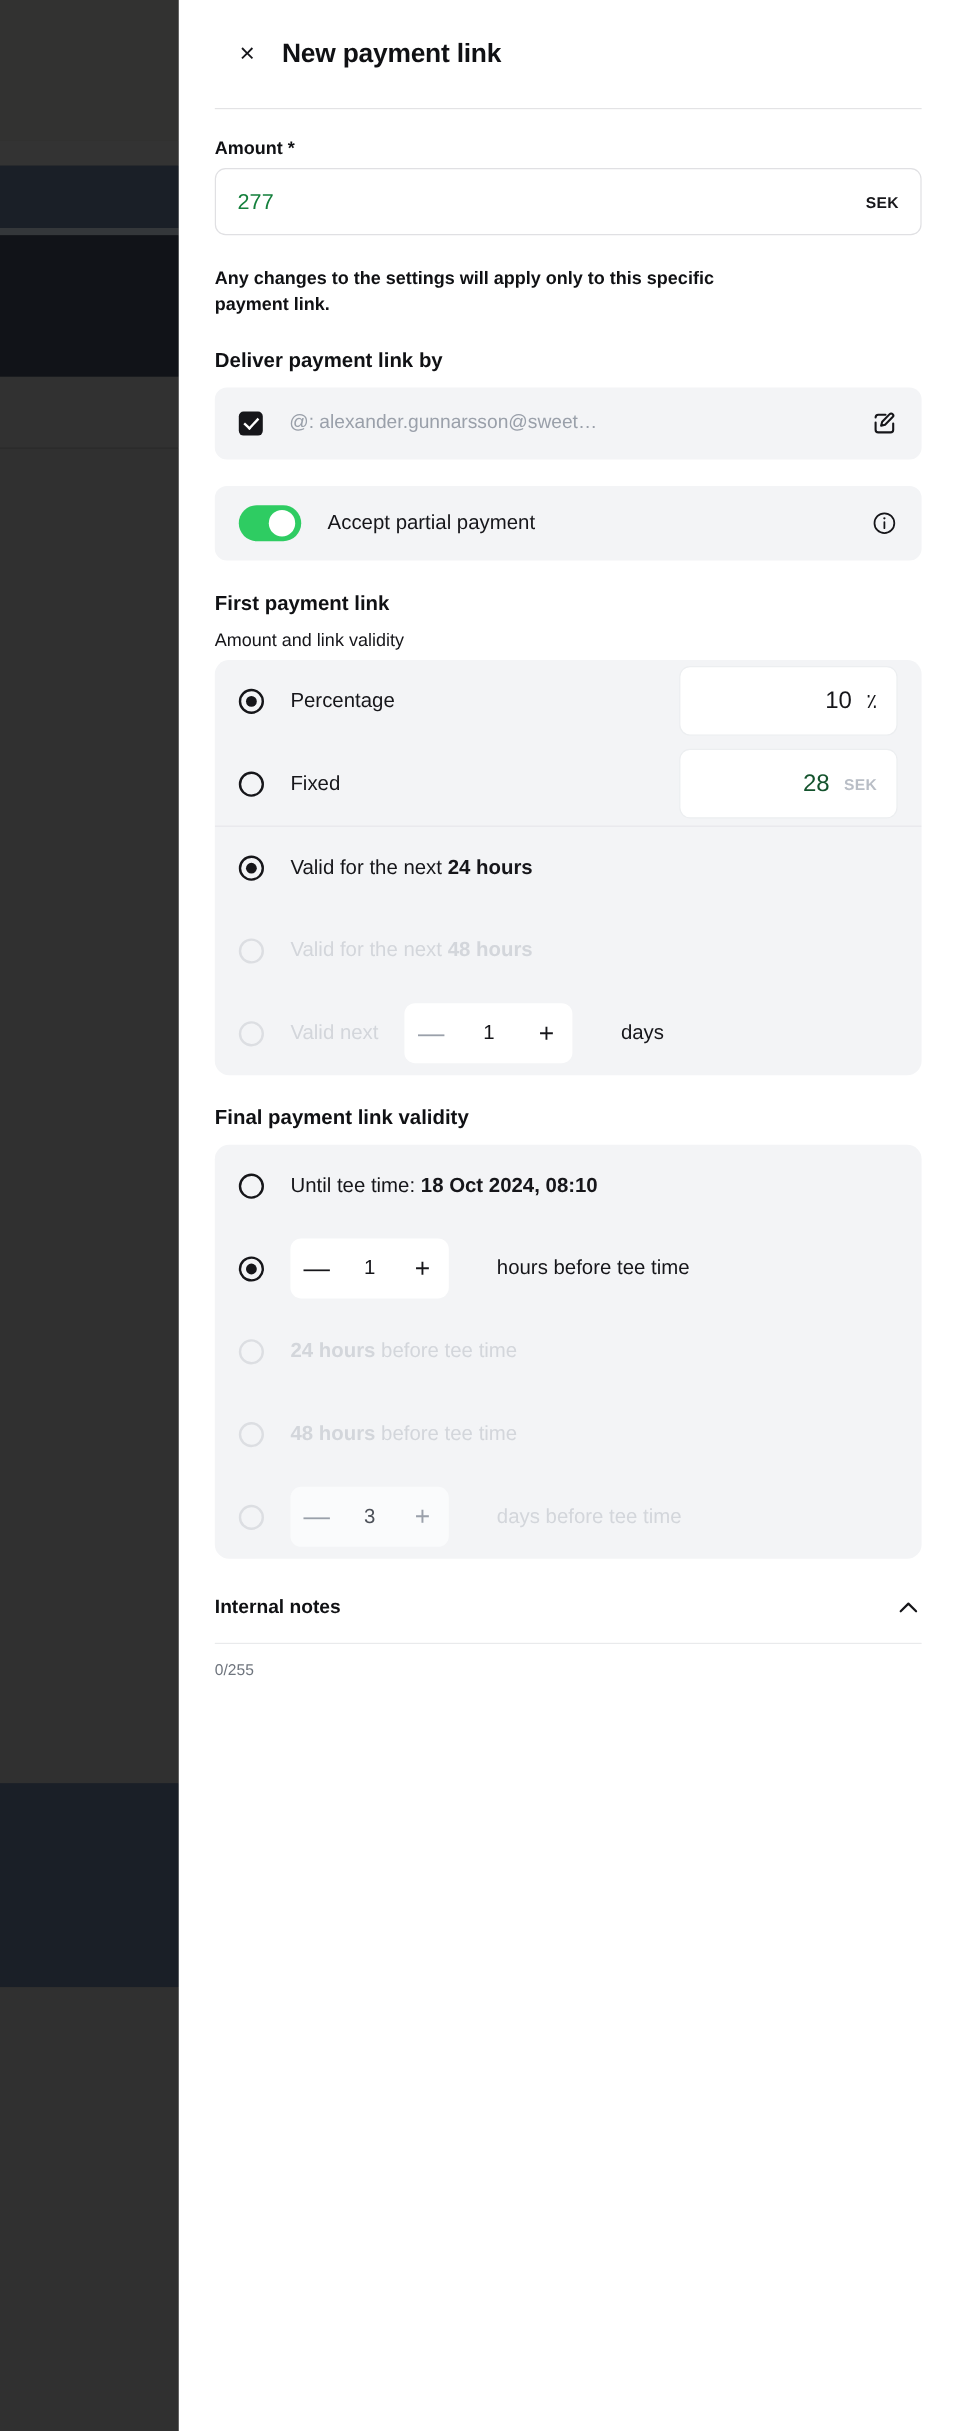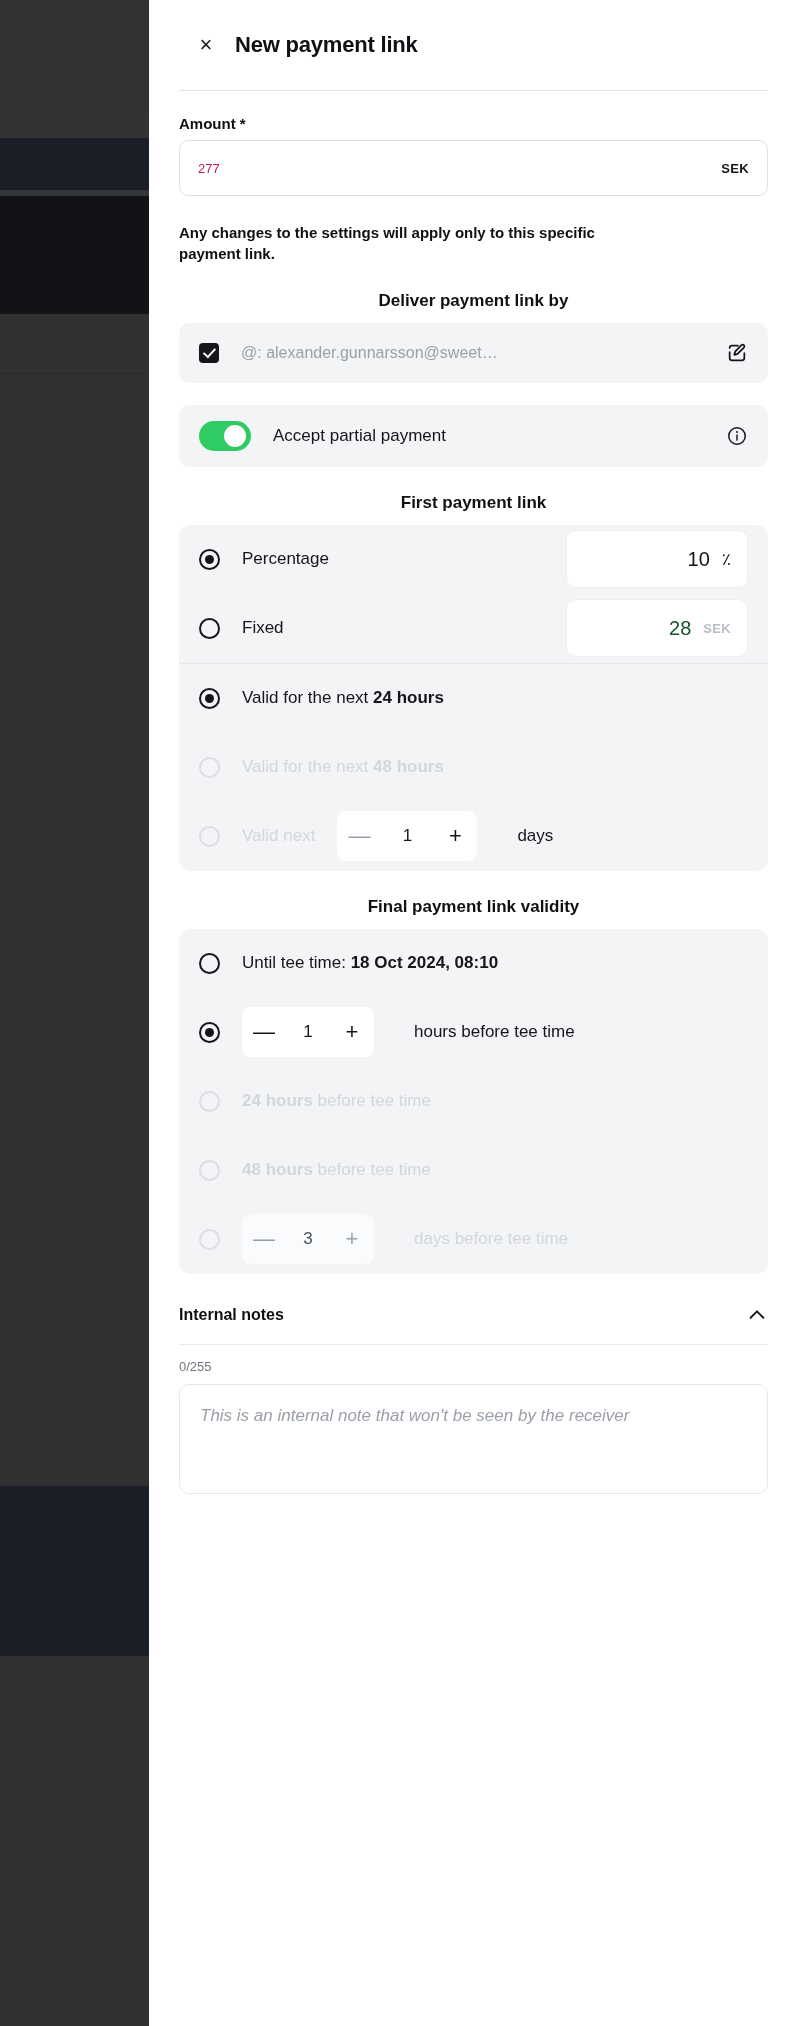--- a/index.html
+++ b/index.html
@@ -89,38 +89,37 @@
   .amount-box {
     height: 56px;
     border: 1px solid #e0e0e3;
     border-radius: 9px;
     background: #fff;
     display: flex;
     align-items: center;
     justify-content: space-between;
     padding: 0 18px;
   }
-  .amount-value { font-size: 13px; color: #be185d; }
+  .amount-value { font-size: 18px; color: #15803d; }
   .amount-cur   { font-size: 13px; font-weight: bold; color: #16161a; letter-spacing: .3px; }
 
   .note-text {
     font-size: 15px;
     font-weight: bold;
     color: #101114;
     line-height: 1.42;
     margin-top: 26px;
     max-width: 430px;
   }
   .section-head {
     font-size: 17px;
     font-weight: bold;
     color: #101114;
     margin-top: 26px;
     margin-bottom: 12px;
-    text-align: center;
   }
 
   
   .deliver-row {
     height: 60px;
     background: #f3f4f6;
     border-radius: 10px;
     display: flex;
     align-items: center;
     padding: 0 20px;
@@ -358,20 +357,21 @@
       <span class="info-icon">
         <svg viewBox="0 0 24 24" width="22" height="22" fill="none" stroke="#16161a" stroke-width="1.6">
           <circle cx="12" cy="12" r="9"></circle>
           <line x1="12" y1="11" x2="12" y2="16.5" stroke-linecap="round"></line>
           <circle cx="12" cy="7.6" r="1.05" fill="#16161a" stroke="none"></circle>
         </svg>
       </span>
     </div>
 
     <div class="section-head">First payment link</div>
+    <div class="group-sub">Amount and link validity</div>
 
     <div class="card">
 
       <div class="opt-row">
         <span class="radio sel"></span>
         <span class="opt-label">Percentage</span>
         <span class="spacer"></span>
         <span class="mini-input">
           <span class="val">10</span>
           <span class="suf">٪</span>
@@ -467,18 +467,15 @@
     <div class="notes-head">
       <span class="notes-title">Internal notes</span>
       <span class="chev">
         <svg viewBox="0 0 24 24" width="22" height="22" fill="none" stroke="#16161a" stroke-width="2" stroke-linecap="round" stroke-linejoin="round">
           <polyline points="5,15 12,8 19,15"></polyline>
         </svg>
       </span>
     </div>
     <div class="notes-rule"></div>
     <div class="counter">0/255</div>
-    <div class="notes-area">
-      <div class="notes-ph">This is an internal note that won't be seen by the receiver</div>
-    </div>
 
   </div>
 </div>
 
 </body></html>

